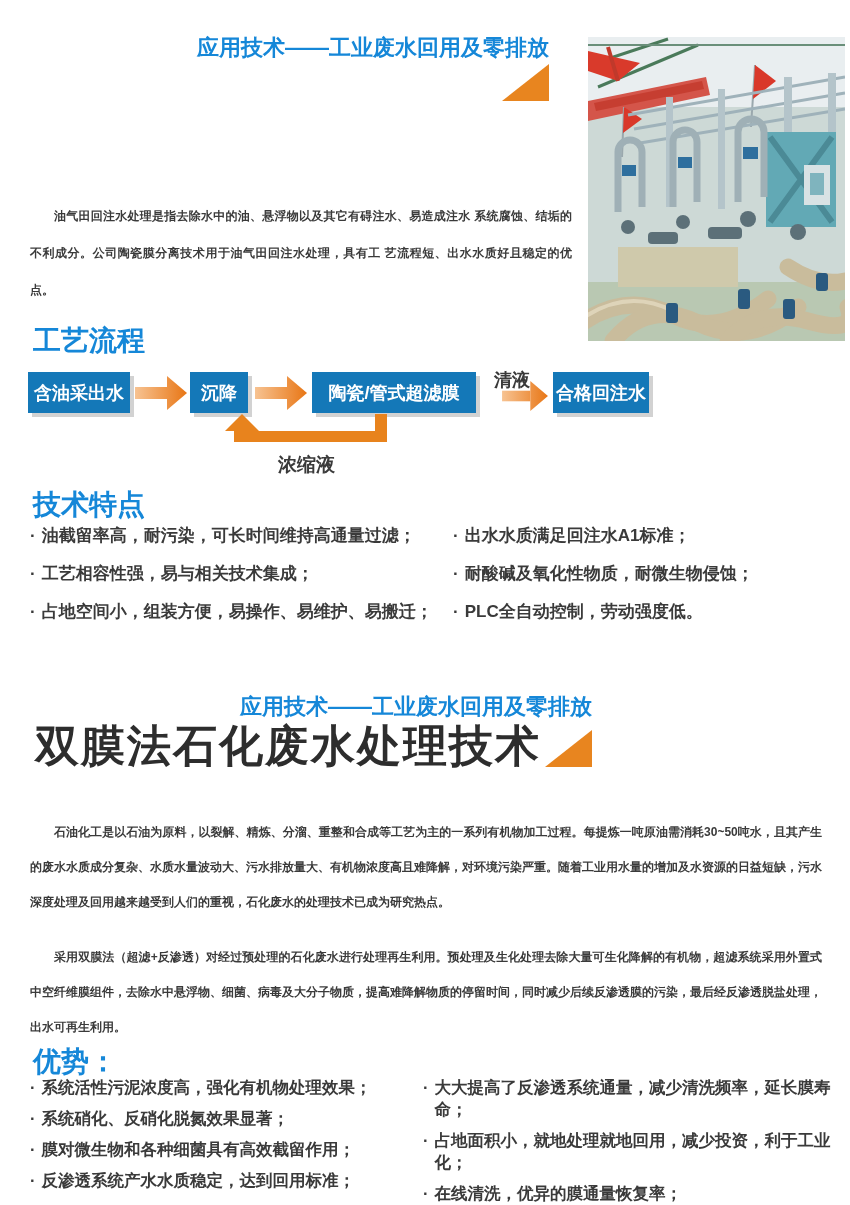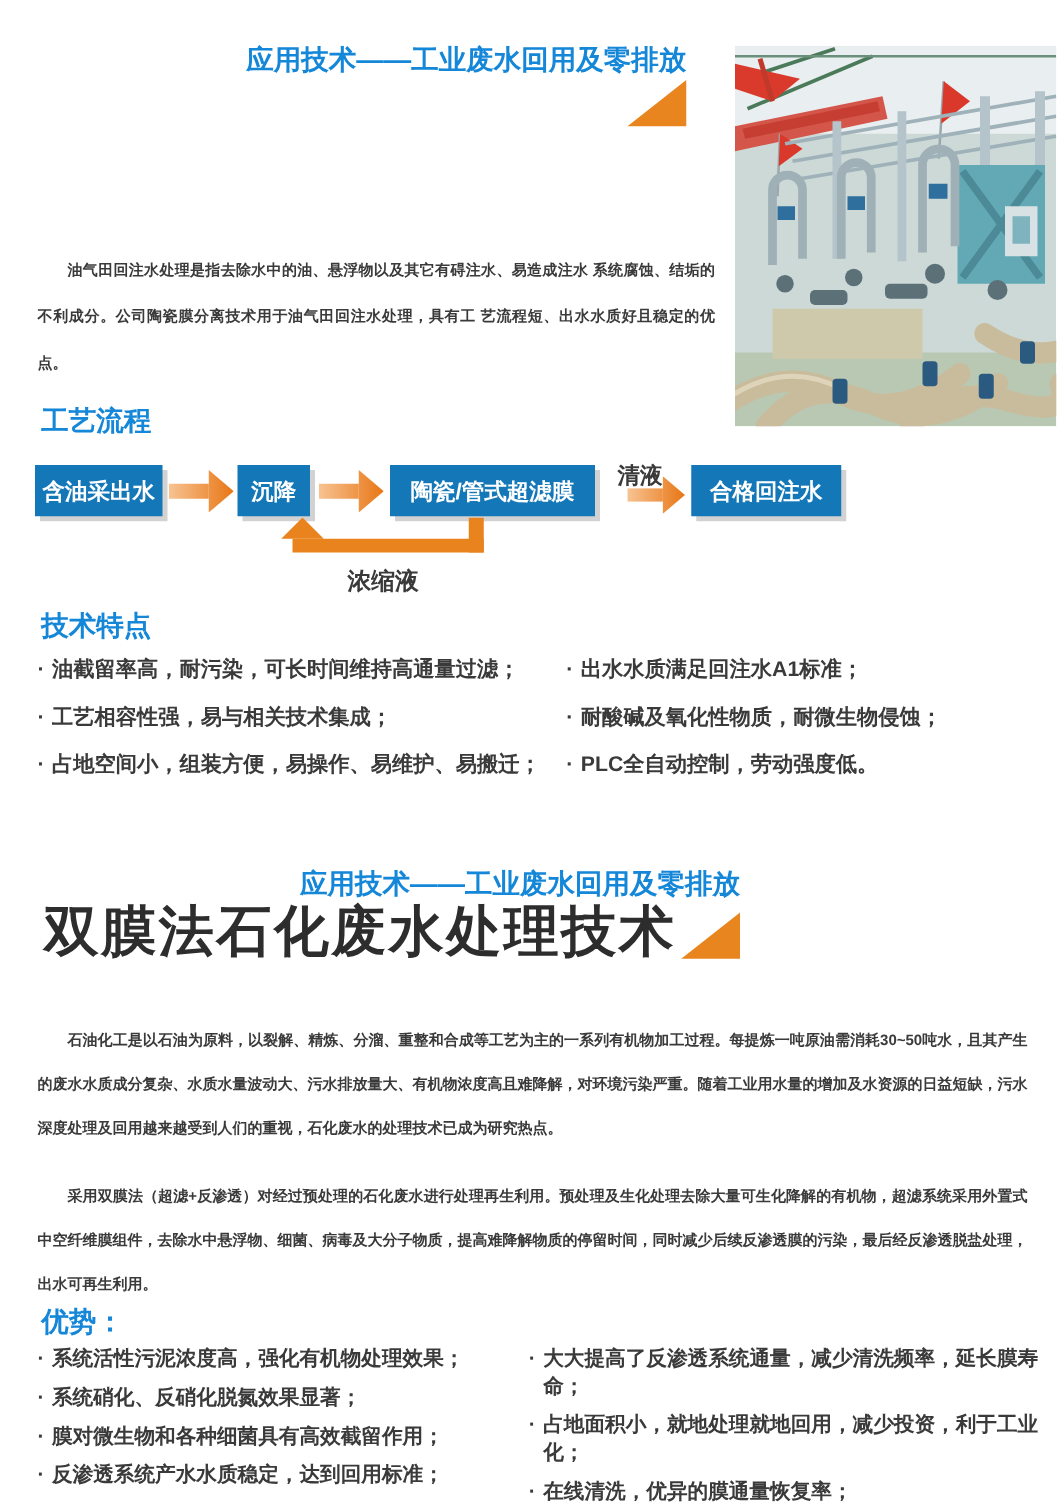--- a/index.html
+++ b/index.html
@@ -22,36 +22,36 @@
   
   .photo { position:absolute; left:588px; top:37px; width:257px; height:304px; display:block; }
 
   
   .para { position:absolute; font-size:12px; font-weight:bold; color:#3a3a3a; text-indent:2em; text-align:justify; }
   #intro { left:30px; top:186px; width:542px; line-height:37px; }
   #para1 { left:30px; top:803px; width:792px; line-height:35px; }
   #para2 { left:30px; top:928px; width:792px; line-height:35px; }
 
   
-  .h-blue { position:absolute; font-size:22px; font-weight:bold; color:#1587d8; white-space:nowrap; }
+  .h-blue { position:absolute; font-size:28px; font-weight:bold; color:#1587d8; white-space:nowrap; }
   #h-process { left:33px; top:322px; }
   #h-features { left:33px; top:486px; }
   #h-adv { left:33px; top:1043px; }
 
   
   #flow { position:absolute; left:0; top:368px; width:850px; height:115px; }
   .fbox {
     position:absolute; top:4px; height:41px; background:#1478b8; color:#ffffff;
     font-size:18px; font-weight:bold; display:flex; align-items:center; justify-content:center;
     box-shadow:4px 4px 0 #d2d2d2; white-space:nowrap;
   }
   #fbox1 { left:28px;  width:102px; }
   #fbox2 { left:190px; width:58px;  }
   #fbox3 { left:312px; width:164px; }
-  #fbox4 { left:553px; width:120px;font-family:Liberation Mono, monospace; }
+  #fbox4 { left:553px; width:96px;font-family:Liberation Mono, monospace; }
   .arrow { position:absolute; top:8px; width:52px; height:34px; }
   #arrow1 { left:135px; }
   #arrow2 { left:255px; }
   #arrow3 { left:498px; top:13px; width:54px; height:30px; }
   #clear-label { position:absolute; left:494px; top:0px; font-size:18px; font-weight:bold; color:#3a3a3a; }
   #recycle { position:absolute; left:200px; top:46px; width:260px; height:35px; }
   #conc-label { position:absolute; left:278px; top:84px; font-size:19px; font-weight:bold; color:#3a3a3a; }
 
   
   .col { position:absolute; }

